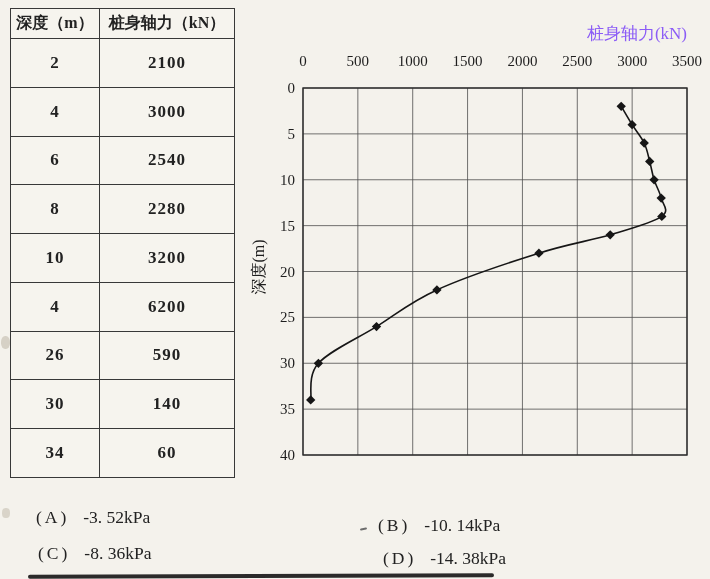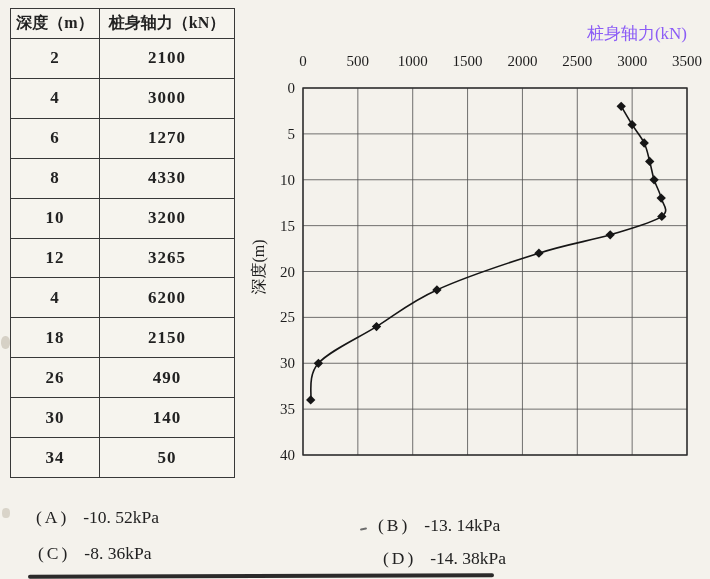--- a/index.html
+++ b/index.html
@@ -99,53 +99,45 @@
         <tr>
           <td>2</td>
           <td>2100</td>
         </tr>
         <tr>
           <td>4</td>
           <td>3000</td>
         </tr>
         <tr>
           <td>6</td>
-          <td>1270</td>
+          <td>2540</td>
         </tr>
         <tr>
           <td>8</td>
-          <td>4330</td>
+          <td>2280</td>
         </tr>
         <tr>
           <td>10</td>
           <td>3200</td>
         </tr>
         <tr>
-          <td>12</td>
-          <td>3265</td>
-        </tr>
-        <tr>
           <td>4</td>
           <td>6200</td>
         </tr>
         <tr>
-          <td>18</td>
-          <td>2150</td>
-        </tr>
-        <tr>
           <td>26</td>
-          <td>490</td>
+          <td>590</td>
         </tr>
         <tr>
           <td>30</td>
           <td>140</td>
         </tr>
         <tr>
           <td>34</td>
-          <td>50</td>
+          <td>60</td>
         </tr>
       </tbody>
   </table>
 
   <div class="chart-title">桩身轴力(kN)</div>
   <div class="y-axis-title">深度(m)</div>
   <svg id="chart-svg" width="470" height="445">
       <line x1="63" y1="70" x2="63" y2="437" class="grid"></line>
       <line x1="117.85714285714286" y1="70" x2="117.85714285714286" y2="437" class="grid"></line>
       <line x1="172.71428571428572" y1="70" x2="172.71428571428572" y2="437" class="grid"></line>
@@ -192,25 +184,25 @@
       <rect x="-3.3" y="-3.3" width="6.6" height="6.6" class="marker" transform="translate(370.2,216.8) rotate(45)"></rect>
       <rect x="-3.3" y="-3.3" width="6.6" height="6.6" class="marker" transform="translate(298.9,235.2) rotate(45)"></rect>
       <rect x="-3.3" y="-3.3" width="6.6" height="6.6" class="marker" transform="translate(196.9,271.9) rotate(45)"></rect>
       <rect x="-3.3" y="-3.3" width="6.6" height="6.6" class="marker" transform="translate(136.5,308.6) rotate(45)"></rect>
       <rect x="-3.3" y="-3.3" width="6.6" height="6.6" class="marker" transform="translate(78.4,345.3) rotate(45)"></rect>
       <rect x="-3.3" y="-3.3" width="6.6" height="6.6" class="marker" transform="translate(70.7,381.9) rotate(45)"></rect>
     </svg>
 
   <div class="option option-a">
     <span class="opt-label">(A)</span>
-    <span class="opt-value">-10. 52kPa</span>
+    <span class="opt-value">-3. 52kPa</span>
   </div>
   <div class="option option-b">
     <span class="opt-label">(B)</span>
-    <span class="opt-value">-13. 14kPa</span>
+    <span class="opt-value">-10. 14kPa</span>
   </div>
   <div class="option option-c">
     <span class="opt-label">(C)</span>
     <span class="opt-value">-8. 36kPa</span>
   </div>
   <div class="option option-d">
     <span class="opt-label">(D)</span>
     <span class="opt-value">-14. 38kPa</span>
   </div>
 

